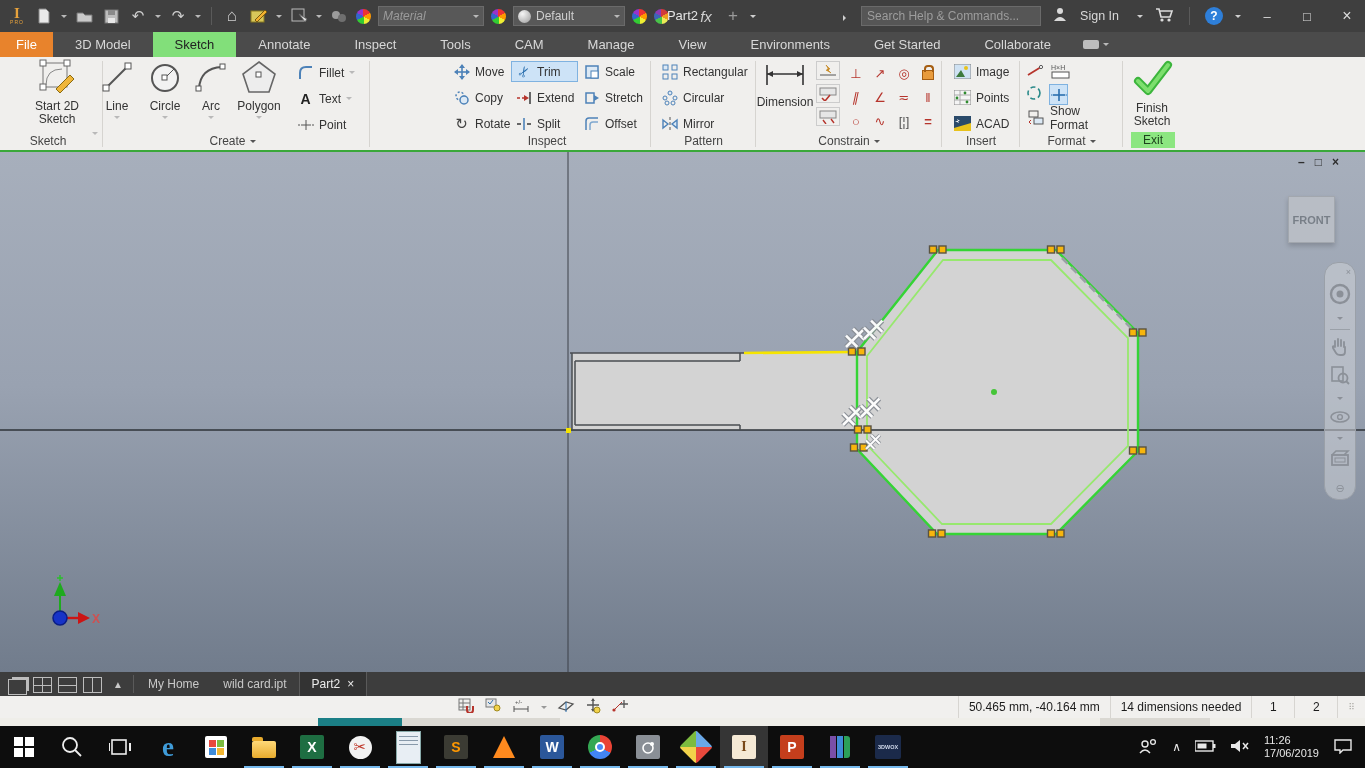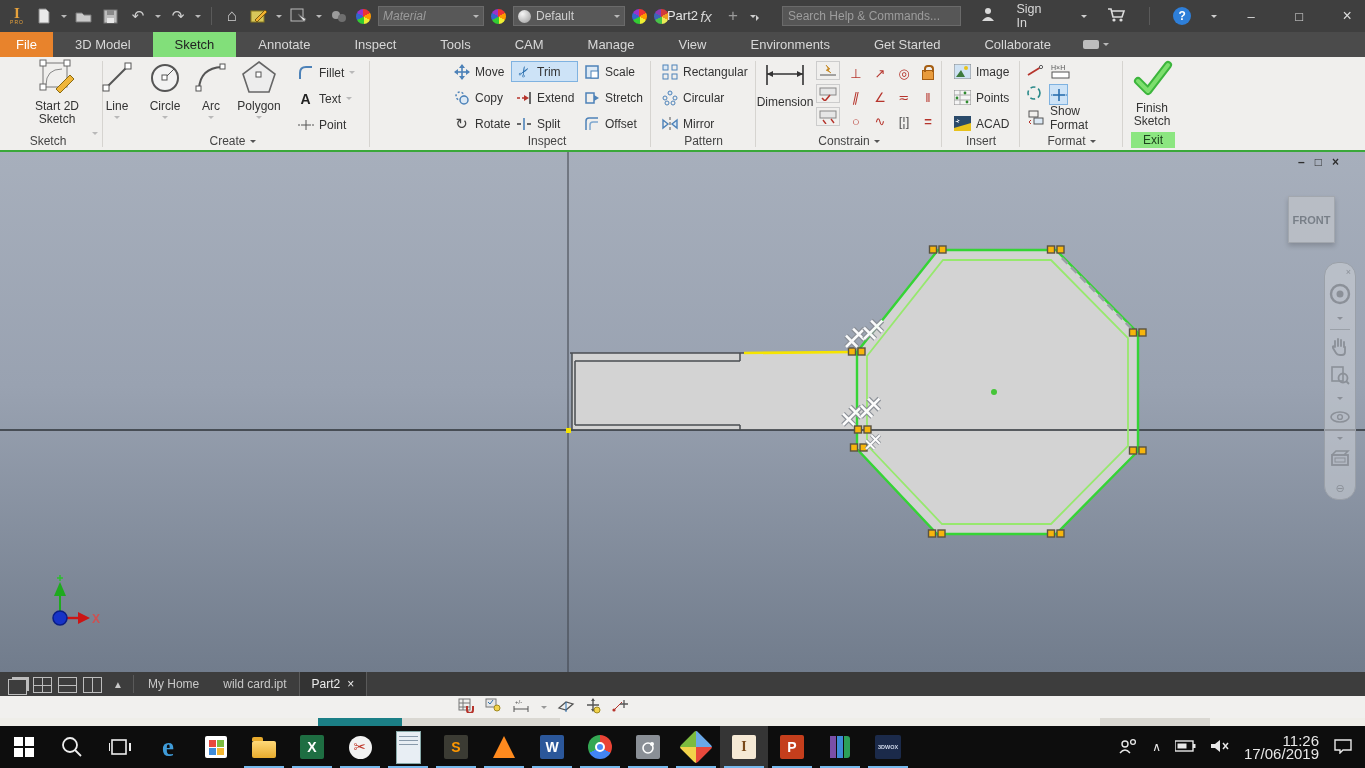--- a/index.html
+++ b/index.html
@@ -61,21 +61,21 @@
   #statusbar{left:0;top:696px;width:1365px;height:22px;background:#f1f0ee;border-bottom:1px solid #c9c7c2;display:flex;align-items:center;color:#1c1c1c;}
   .scell{height:22px;display:flex;align-items:center;padding:0 10px;border-left:1px solid #d7d5d1;}
   #sliver{left:0;top:718px;width:1365px;height:8px;background:#efeee9;}
   
   #taskbar{left:0;top:726px;width:1365px;height:42px;background:#0d0d0d;display:flex;align-items:center;color:#fff;}
   .tslot{width:48px;height:42px;display:flex;align-items:center;justify-content:center;position:relative;flex:0 0 48px;}
   .tslot.open:after{content:"";position:absolute;left:4px;right:4px;bottom:0px;height:2px;background:#76b9ed;}
   .tslot.activeapp{background:#353535;}
   .lettersq{width:24px;height:24px;display:flex;align-items:center;justify-content:center;font-weight:bold;color:#fff;font-size:14px;border-radius:2px;}
   .tray{margin-left:auto;display:flex;align-items:center;gap:14px;padding-right:12px;color:#e8e8e8;}
-  #clock{text-align:right;font-size:15px;line-height:13px;}
+  #clock{text-align:left;font-size:11px;line-height:13px;}
   .startgrid{display:grid;grid-template-columns:9px 9px;grid-auto-rows:9px;gap:2px;}
   .startgrid span{background:#fff;}
   .folder{width:24px;height:17px;background:linear-gradient(#ffd978,#e8ab2d);border-radius:2px;position:relative;margin-top:4px;}
   .folder:before{content:"";position:absolute;top:-4px;left:0;width:11px;height:4px;background:#e8ab2d;border-radius:2px 2px 0 0;}
   .chrome{width:24px;height:24px;border-radius:50%;background:conic-gradient(#ea4335 0 120deg,#4285f4 120deg 240deg,#34a853 240deg 360deg);position:relative;}
   .chrome:before{content:"";position:absolute;left:7px;top:7px;width:10px;height:10px;border-radius:50%;background:#4b8bf5;border:2px solid #fff;box-sizing:border-box;}
   .cone{width:0;height:0;border-left:11px solid transparent;border-right:11px solid transparent;border-bottom:22px solid #ff8a1e;position:relative;}
 </style>
 </head>
 <body>
@@ -143,21 +143,21 @@
         <span style="color:#cfcfcf;">Default</span>
         <span class="car" style="margin-left:auto;"></span>
       </span>
       <span class="wheel"></span>
       <span class="wheel" style="filter:grayscale(.2);"></span>
       <span class="qico" style="font-style:italic;font-family:Liberation Sans, sans-serif;padding-left:20px;">fx</span>
       <span class="qico" style="font-size:17px;color:#9a9a9a;">+</span>
       <span class="car" style="border-top-color:#cfcfcf;"></span>
     </div>
     <div id="doc-title">Part2</div>
-    <div style="margin-left:auto;display:flex;align-items:center;gap:20px;padding-right:4px;z-index:2;">
+    <div style="margin-left:auto;display:flex;align-items:center;gap:12px;padding-right:4px;z-index:2;">
       <span class="car" style="transform:rotate(-90deg);border-top-color:#cfcfcf;"></span>
       <input id="search-input" placeholder="Search Help &amp; Commands..." style="">
       <span><svg width="15" height="15">
             <circle cx="7" cy="4" r="3" fill="#d9d9d9"></circle>
             <path d="M1 14 q6 -8 12 0 z" fill="#d9d9d9"></path>
           </svg></span>
       <span style="font-size:12.5px;">Sign In</span>
       <span class="car" style="border-top-color:#cfcfcf;margin-left:6px;"></span>
       <span><svg width="19" height="16">
             <path d="M1 2 h3 l2 8 h9 l2 -6 h-12" fill="none" stroke="#dcdcdc" stroke-width="1.6"></path>
@@ -732,20 +732,27 @@
             <polygon points="8,0 6,3 10,3" fill="#555"></polygon>
             <polygon points="8,14 6,11 10,11" fill="#555"></polygon>
             <circle cx="12" cy="12" r="3" fill="#f2d24a" stroke="#a08a20"></circle>
           </svg></span>
       <span><svg width="18" height="16">
             <line x1="2" y1="12" x2="10" y2="4" stroke="#b6342c"></line>
             <circle cx="2" cy="12" r="1.6" fill="#b6342c"></circle>
             <path d="M12 2 v8 M8 6 h8" stroke="#555" stroke-width="1.3"></path>
           </svg></span>
     </span>
+    <span style="margin-left:auto;display:flex;align-items:stretch;height:22px;">
+      <span class="scell">50.465 mm, -40.164 mm</span>
+      <span class="scell">14 dimensions needed</span>
+      <span class="scell" style="min-width:22px;justify-content:center;">1</span>
+      <span class="scell" style="min-width:22px;justify-content:center;">2</span>
+      <span class="scell" style="color:#b0aea9;font-size:9px;">⠿</span>
+    </span>
   </div>
 
   <div id="sliver" class="abs">
     <span class="abs" style="left:318px;top:0;width:84px;height:8px;background:#1b7f86;"></span>
     <span class="abs" style="left:402px;top:0;width:158px;height:8px;background:#dad8d2;"></span>
     <span class="abs" style="left:1100px;top:0;width:110px;height:8px;background:#dad8d2;"></span>
   </div>
 
   <div id="taskbar" class="abs">
     <span class="tslot">

